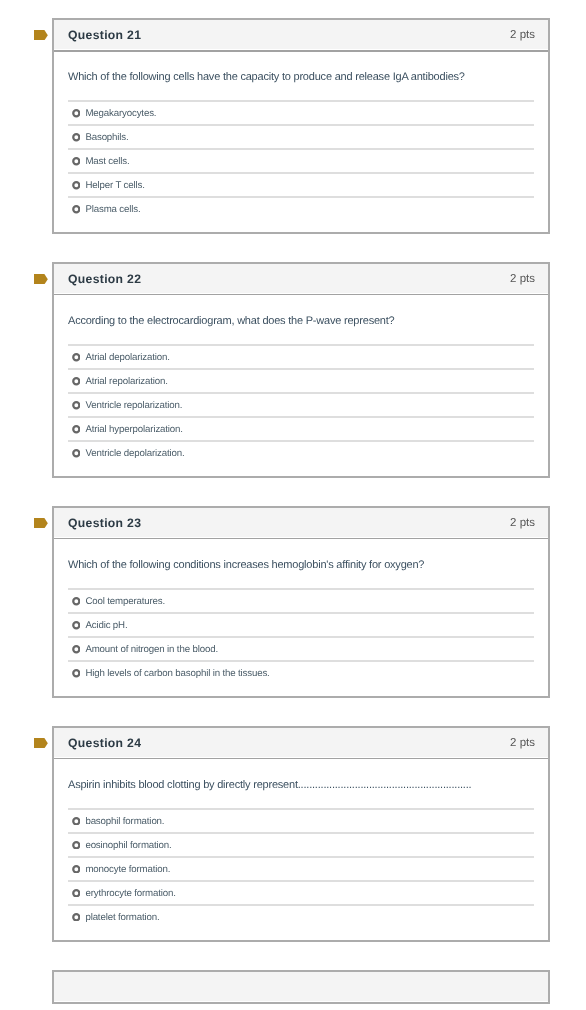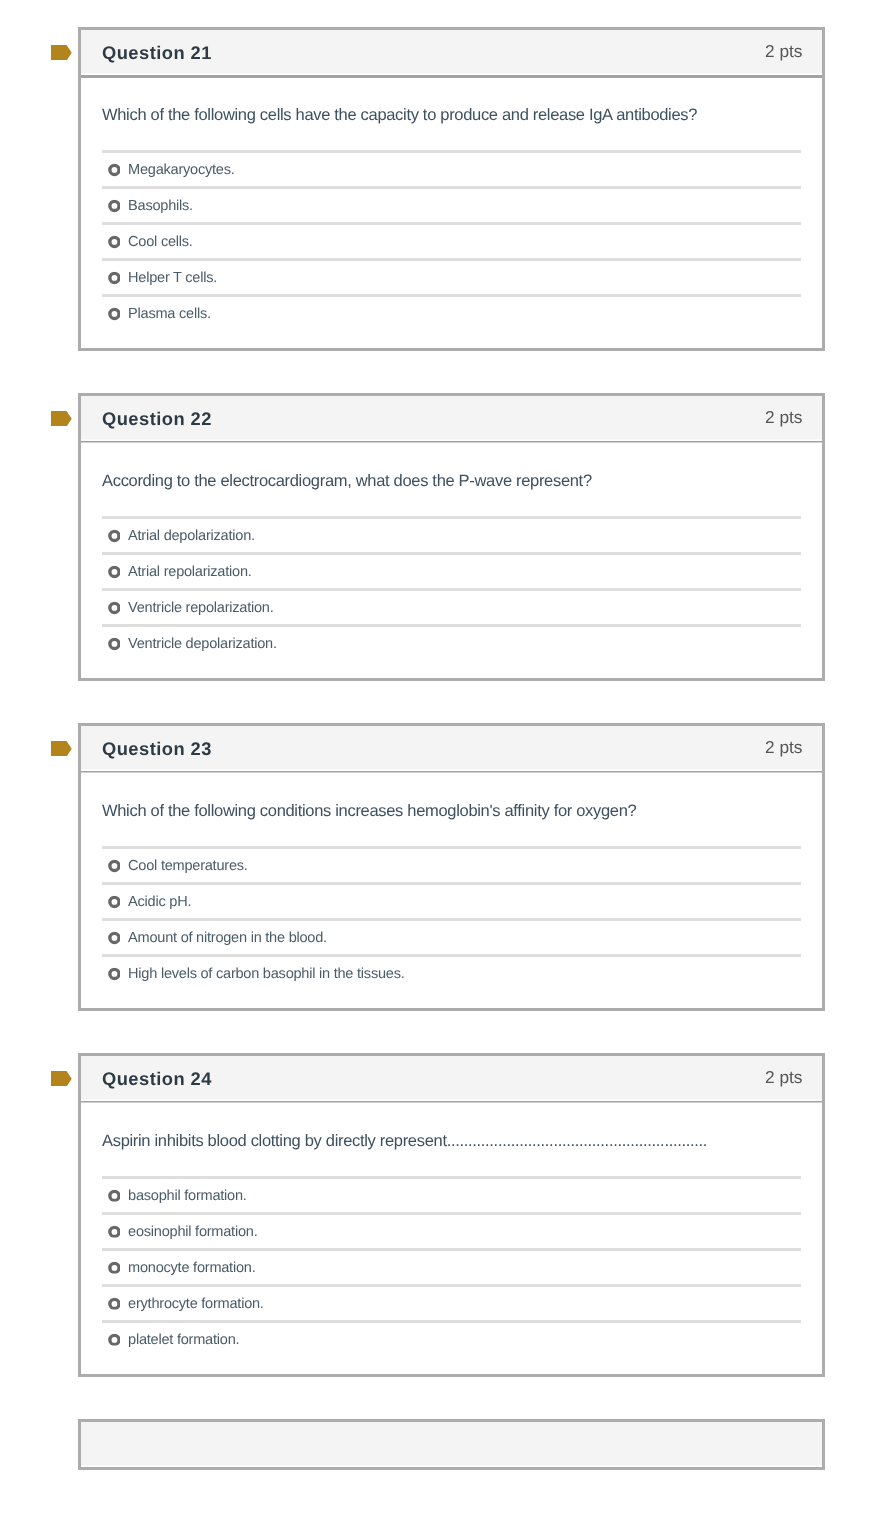--- a/index.html
+++ b/index.html
@@ -69,21 +69,21 @@
                 </svg>
               </span>
               <span class="a-text">Basophils.</span>
             </div>
             <div class="answer">
               <span class="radio-holder">
                 <svg width="8.6" height="8.6" viewBox="0 0 8.6 8.6" xmlns="http://www.w3.org/2000/svg">
                   <circle cx="4.3" cy="4.3" r="3.05" fill="none" stroke="#676767" stroke-width="2.25"></circle>
                 </svg>
               </span>
-              <span class="a-text">Cool cells.</span>
+              <span class="a-text">Mast cells.</span>
             </div>
             <div class="answer">
               <span class="radio-holder">
                 <svg width="8.6" height="8.6" viewBox="0 0 8.6 8.6" xmlns="http://www.w3.org/2000/svg">
                   <circle cx="4.3" cy="4.3" r="3.05" fill="none" stroke="#676767" stroke-width="2.25"></circle>
                 </svg>
               </span>
               <span class="a-text">Helper T cells.</span>
             </div>
             <div class="answer">
@@ -129,20 +129,28 @@
               </span>
               <span class="a-text">Atrial repolarization.</span>
             </div>
             <div class="answer">
               <span class="radio-holder">
                 <svg width="8.6" height="8.6" viewBox="0 0 8.6 8.6" xmlns="http://www.w3.org/2000/svg">
                   <circle cx="4.3" cy="4.3" r="3.05" fill="none" stroke="#676767" stroke-width="2.25"></circle>
                 </svg>
               </span>
               <span class="a-text">Ventricle repolarization.</span>
+            </div>
+            <div class="answer">
+              <span class="radio-holder">
+                <svg width="8.6" height="8.6" viewBox="0 0 8.6 8.6" xmlns="http://www.w3.org/2000/svg">
+                  <circle cx="4.3" cy="4.3" r="3.05" fill="none" stroke="#676767" stroke-width="2.25"></circle>
+                </svg>
+              </span>
+              <span class="a-text">Atrial hyperpolarization.</span>
             </div>
             <div class="answer">
               <span class="radio-holder">
                 <svg width="8.6" height="8.6" viewBox="0 0 8.6 8.6" xmlns="http://www.w3.org/2000/svg">
                   <circle cx="4.3" cy="4.3" r="3.05" fill="none" stroke="#676767" stroke-width="2.25"></circle>
                 </svg>
               </span>
               <span class="a-text">Ventricle depolarization.</span>
             </div>
           </div>

